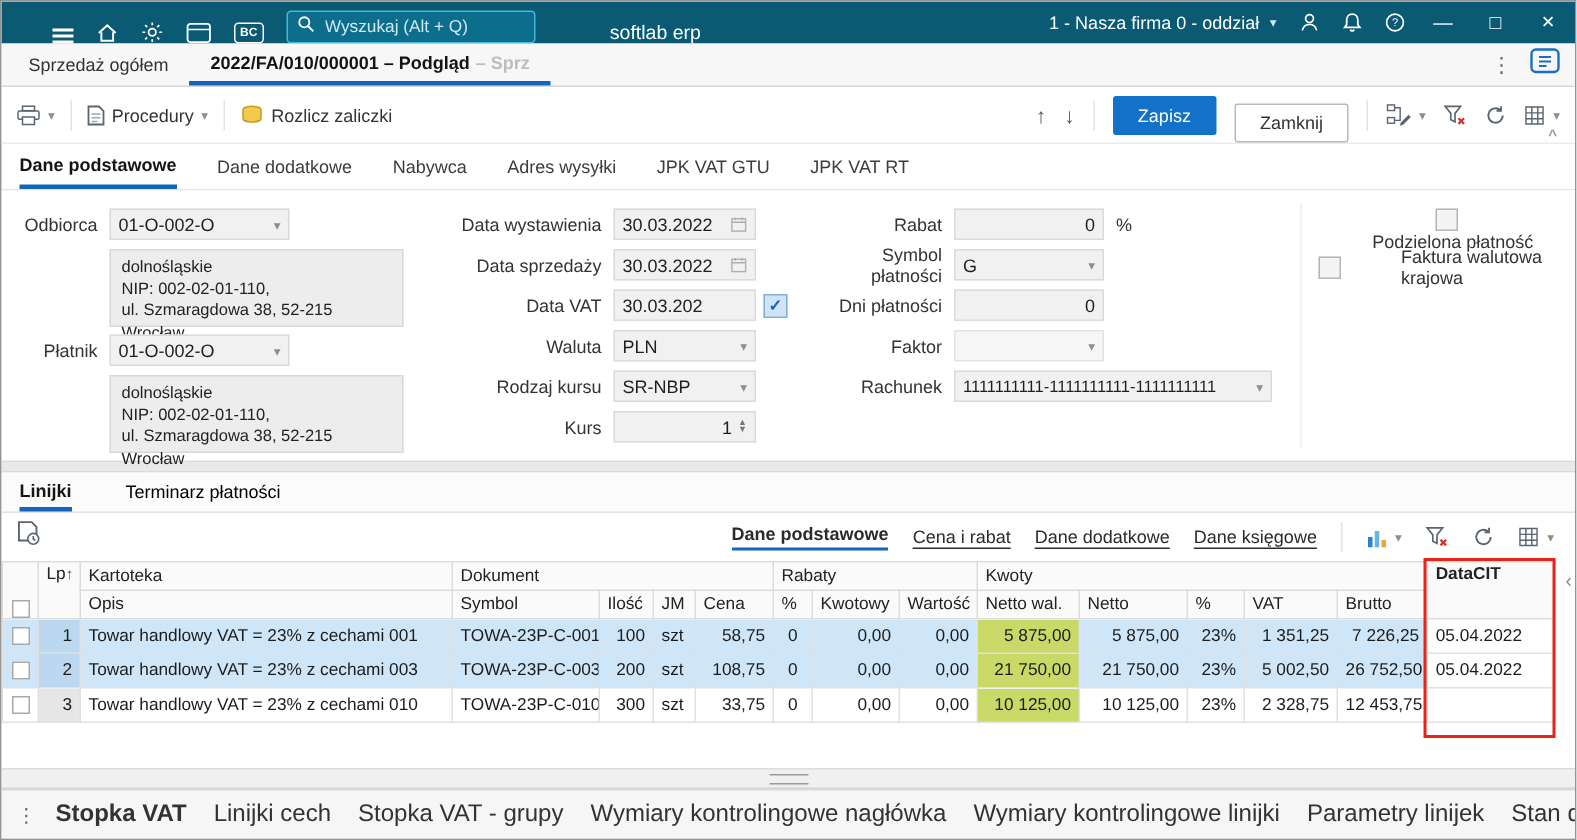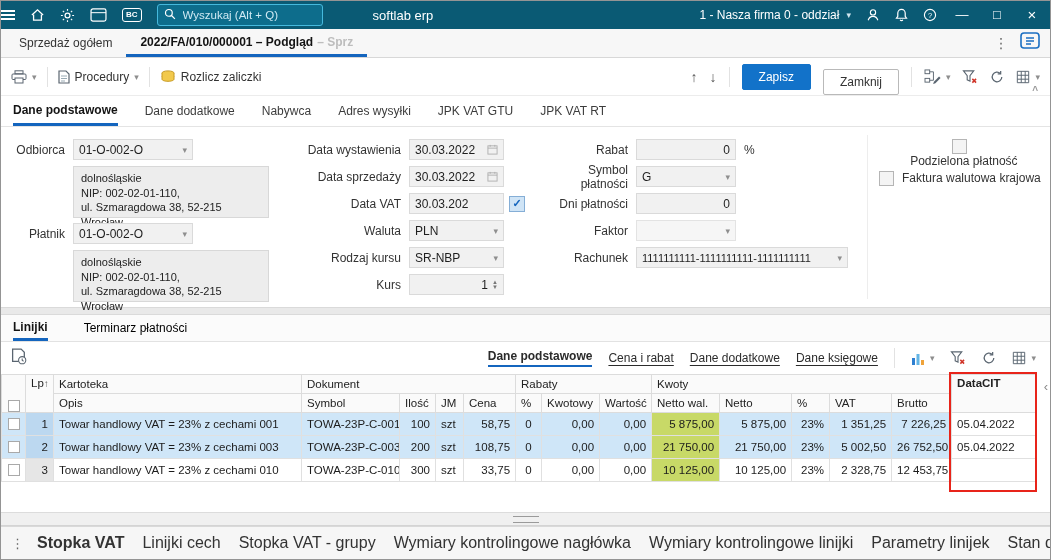--- a/index.html
+++ b/index.html
@@ -1,21 +1,21 @@
 <!DOCTYPE html>
 <html><head>
 <meta charset="utf-8">
 <style>
   html,body{margin:0;padding:0;background:#ddd;}
   .window{width:1051px;height:560px;box-sizing:border-box;border:1px solid #949494;
     display:flex;flex-direction:column;font-family:"Liberation Sans",sans-serif;
     background:#fff;overflow:hidden;position:relative;}
 
   
-  .topbar{flex:0 0 28px;background:#0a5a74;display:flex;align-items:center;color:#fff;}
+  .topbar{flex:0 0 28px;background:#0a5a74;display:flex;align-items:flex-end;color:#fff;padding-left:34px;}
   .tico{margin-right:15px;display:flex;align-items:center;cursor:default;}
   .burger{width:14px;height:10px;display:flex;flex-direction:column;justify-content:space-between;}
   .burger i{height:2px;background:#fff;display:block;}
   .badgebox{border:1.2px solid #fff;border-radius:3px;font-size:8px;font-weight:bold;padding:1px 3px;line-height:10px;}
   .search{width:152px;height:20px;background:#0d6d8c;border:1px solid #45b9dd;border-radius:3px;
     display:flex;align-items:center;padding:0 6px;gap:5px;margin-right:0;}
   .search input{background:transparent;border:0;outline:0;color:#eaf7fc;font-size:11.5px;width:100%;font-family:inherit;}
   .search input::placeholder{color:#cfe9f3;opacity:1;}
   .apptitle{margin-left:50px;font-size:13px;}
   .tb-right{margin-left:auto;display:flex;align-items:center;gap:15px;padding-right:8px;}
@@ -399,21 +399,21 @@
           <span class="ddg">▾</span>
         </span>
       </div>
     </div>
 
     <div class="fcol" style="left:878px;padding-top:12px;">
       <div class="frow" style="height:18px;margin-bottom:12px;flex-direction:column;">
         <span class="cb"></span>
         <span class="cbl">Podzielona płatność</span>
       </div>
-      <div class="frow" style="height:18px;">
+      <div class="frow" style="height:18px;gap:32px;">
         <span class="cb"></span>
         <span class="cbl">Faktura walutowa krajowa</span>
       </div>
     </div>
   </div>
 
   <div class="divider"></div>
 
   <div class="sectiontabs">
     <span class="stab active">Linijki</span>

